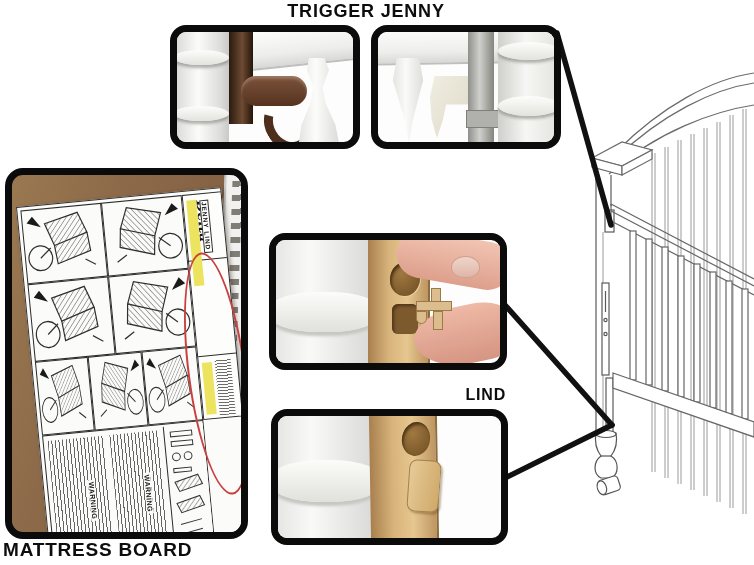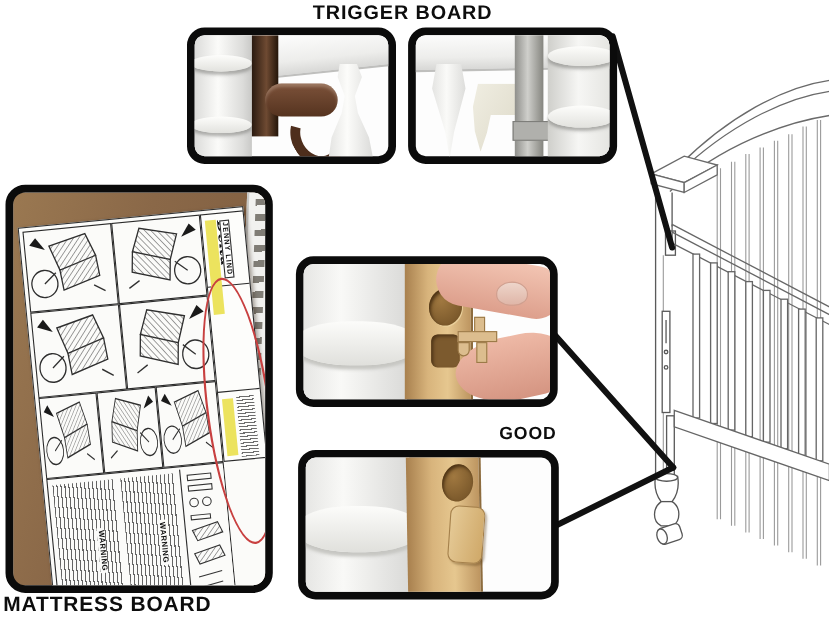--- a/index.html
+++ b/index.html
@@ -232,22 +232,22 @@
       </g>
     </g>
 
     <g stroke="#111111" stroke-width="5.5" stroke-linecap="round" fill="none">
       <line x1="557" y1="33" x2="611" y2="225"></line>
       <line x1="504" y1="304" x2="612" y2="425"></line>
       <line x1="505" y1="478" x2="612" y2="425"></line>
     </g>
   </svg>
 
-  <div class="big-label title">TRIGGER BOARD</div>
-  <div class="big-label good">GOOD</div>
+  <div class="big-label title">TRIGGER JENNY</div>
+  <div class="big-label good">LIND</div>
   <div class="big-label caption">MATTRESS BOARD</div>
 
   <figure class="inset" id="inset-brown">
     <div class="i1-rail rail-top"></div>
     <div class="i1-post">
       <div class="ring" style="top:22px"></div>
       <div class="ring" style="top:78px"></div>
     </div>
     <div class="i1-track"></div>
     <div class="i1-bolt"></div>

